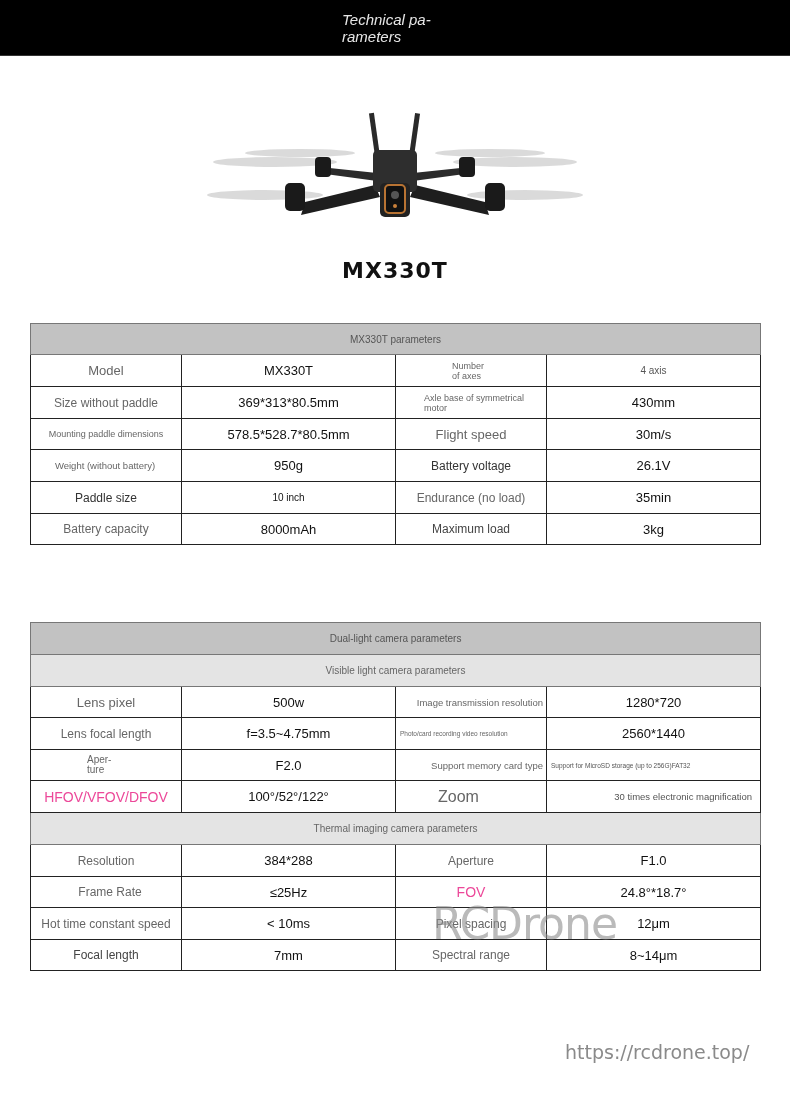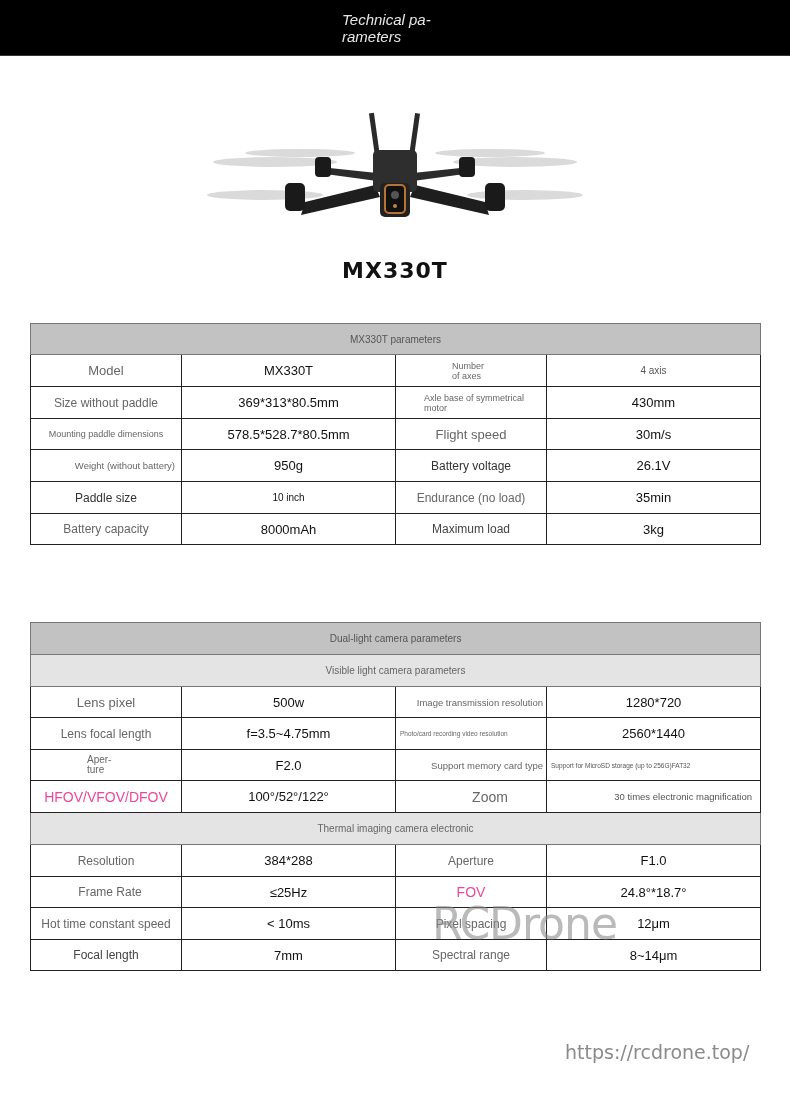--- a/index.html
+++ b/index.html
@@ -121,21 +121,21 @@
     <td class="lbl stack">Axle base of symmetrical motor</td>
     <td class="val">430mm</td>
   </tr>
   <tr style="height:31px">
     <td class="lbl" style="font-size:9px">Mounting paddle dimensions</td>
     <td class="val">578.5*528.7*80.5mm</td>
     <td class="lbl big">Flight speed</td>
     <td class="val">30m/s</td>
   </tr>
   <tr style="height:32px">
-    <td class="lbl" style="font-size:9.5px;text-align:right;padding-right:6px">Weight (without battery)</td>
+    <td class="lbl" style="font-size:9.5px;text-align:center;padding-right:6px">Weight (without battery)</td>
     <td class="val">950g</td>
     <td class="lbl" style="color:#333">Battery voltage</td>
     <td class="val">26.1V</td>
   </tr>
   <tr style="height:32px">
     <td class="lbl" style="color:#333">Paddle size</td>
     <td class="val small">10 inch</td>
     <td class="lbl">Endurance (no load)</td>
     <td class="val">35min</td>
   </tr>
@@ -177,25 +177,25 @@
   <tr style="height:31px">
     <td class="lbl stack" style="white-space:pre-line;padding-left:56px;font-size:10px">Aper-
 ture</td>
     <td class="val">F2.0</td>
     <td class="lbl" style="font-size:9.5px;text-align:right;padding-right:3px">Support memory card type</td>
     <td class="val tiny">Support for MicroSD storage (up to 256G)FAT32</td>
   </tr>
   <tr style="height:32px">
     <td class="lbl xl">HFOV/VFOV/DFOV</td>
     <td class="val">100°/52°/122°</td>
-    <td class="lbl big" style="font-size:14px;text-align:center;padding-left:42px">Zoom</td>
+    <td class="lbl big" style="font-size:16px;text-align:left;padding-left:42px">Zoom</td>
     <td class="val mid">30 times electronic magnification</td>
   </tr>
   <tr>
-        <td colspan="4" class="subhdr" style="height:31px">Thermal imaging camera electronic</td>
+        <td colspan="4" class="subhdr" style="height:31px">Thermal imaging camera parameters</td>
       </tr>
   <tr style="height:32px">
     <td class="lbl">Resolution</td>
     <td class="val">384*288</td>
     <td class="lbl">Aperture</td>
     <td class="val">F1.0</td>
   </tr>
   <tr style="height:31px">
     <td class="lbl" style="padding-left:12px">Frame Rate</td>
     <td class="val">≤25Hz</td>

